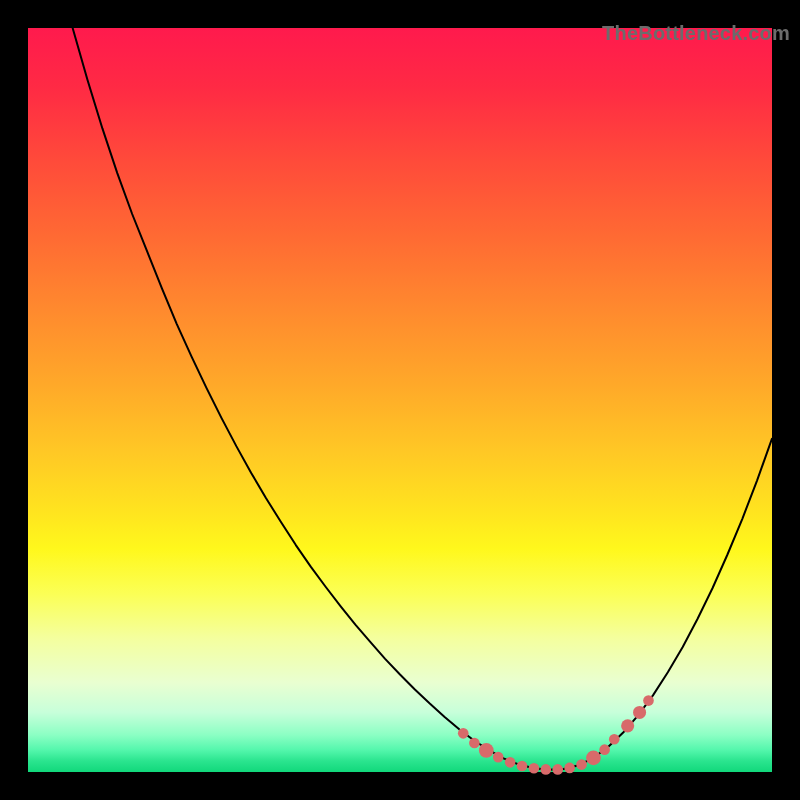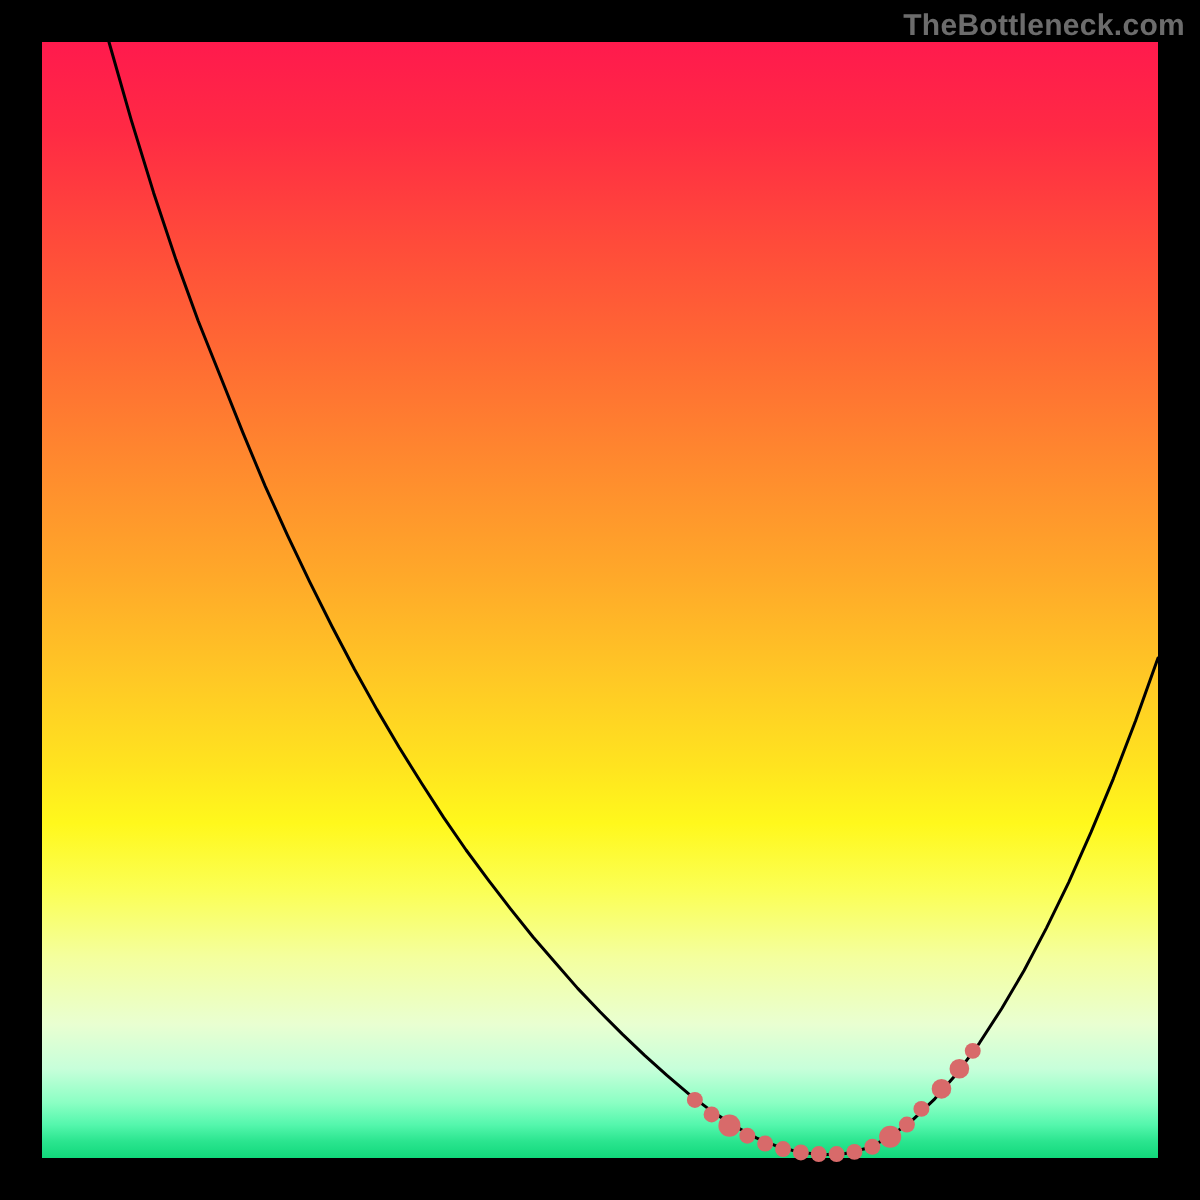--- a/index.html
+++ b/index.html
@@ -32,21 +32,21 @@
       #e9ffd1 88%,
       #c7ffda 92%,
       #8cffc4 95%,
       #55f7ad 97%,
       #2be58f 98.5%,
       #11d87b 100%
     );
   }
   .watermark {
     position: absolute;
-    top: 6px;
+    top: 22px;
     right: 10px;
     font-family: Arial, Helvetica, sans-serif;
     font-size: 20px;
     font-weight: 600;
     color: #6c6c6c;
     letter-spacing: 0.2px;
   }
   .svg-layer {
     position: absolute;
     left: 0;

